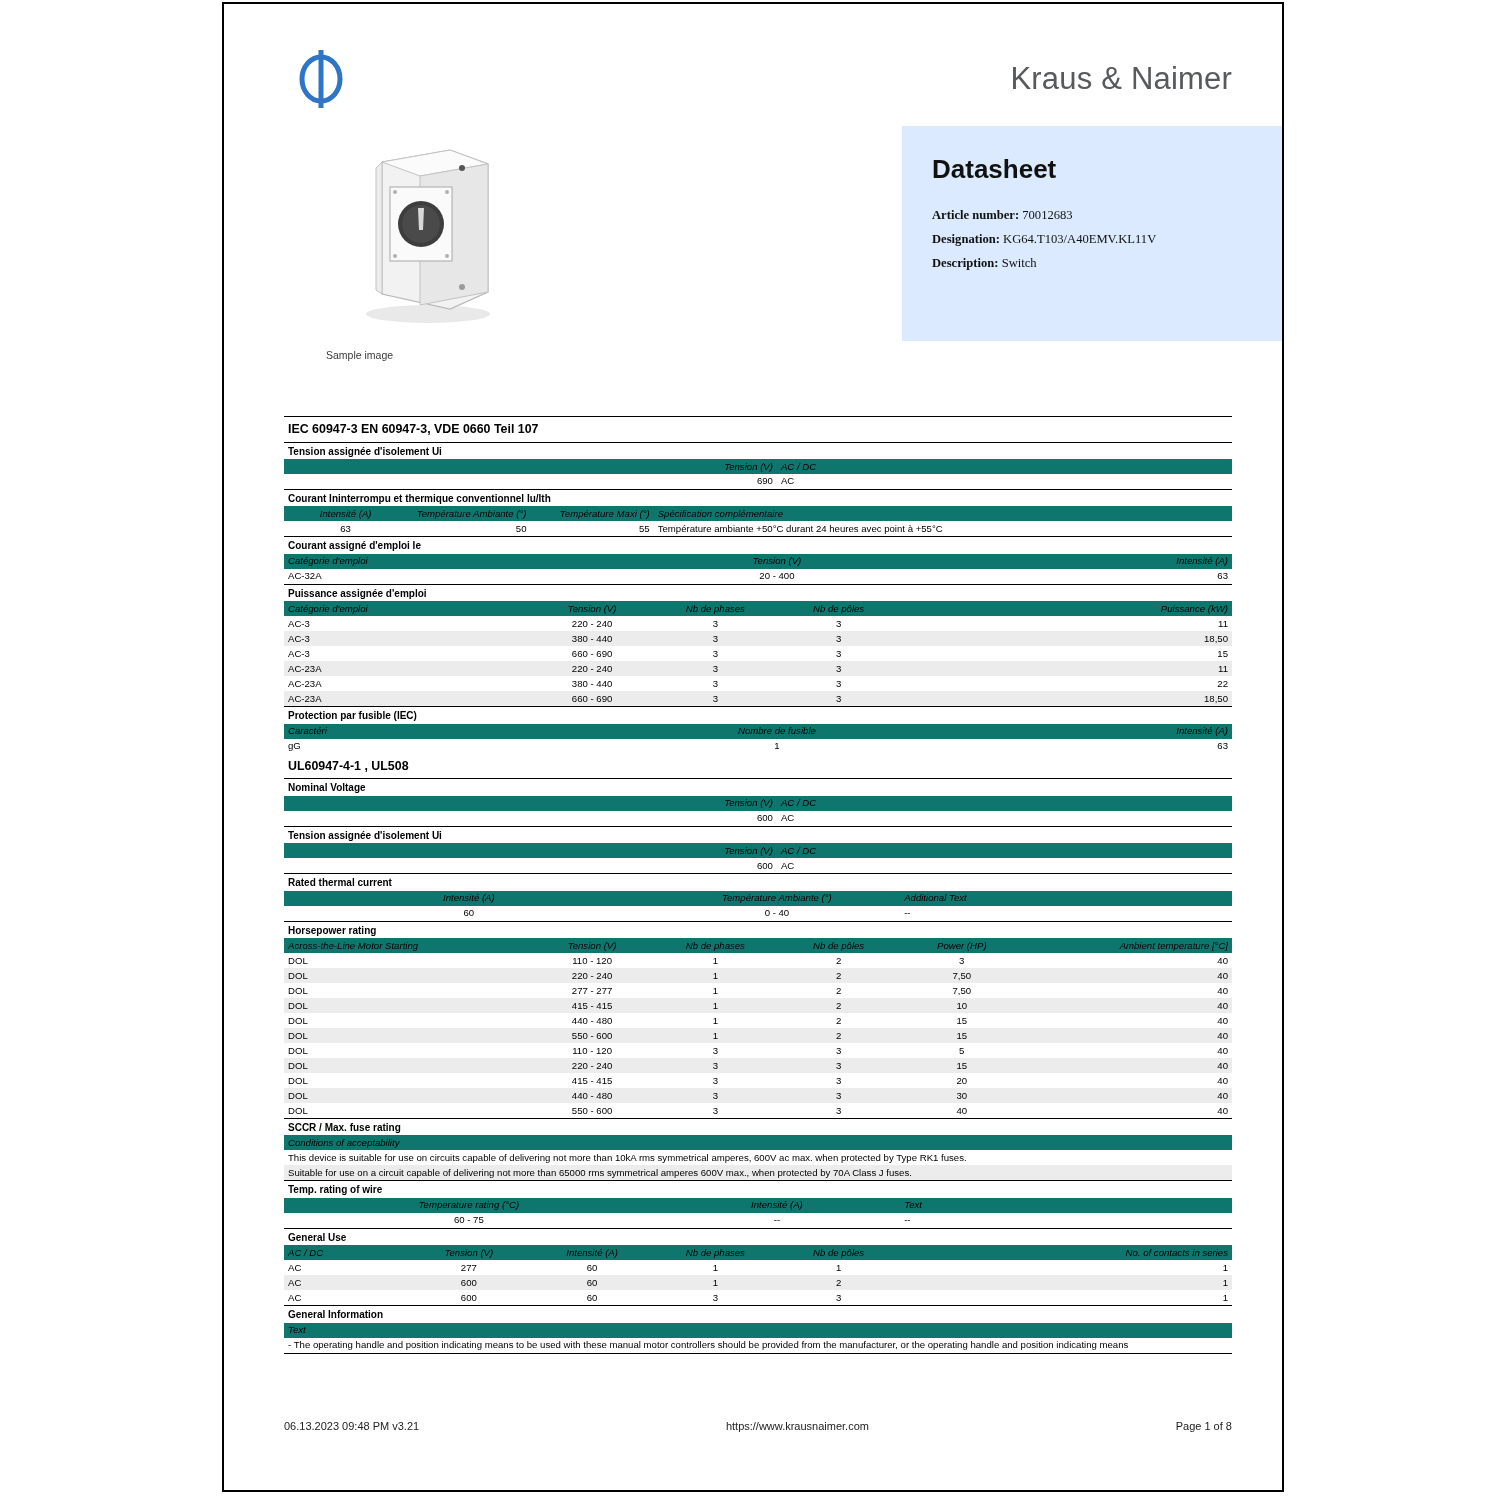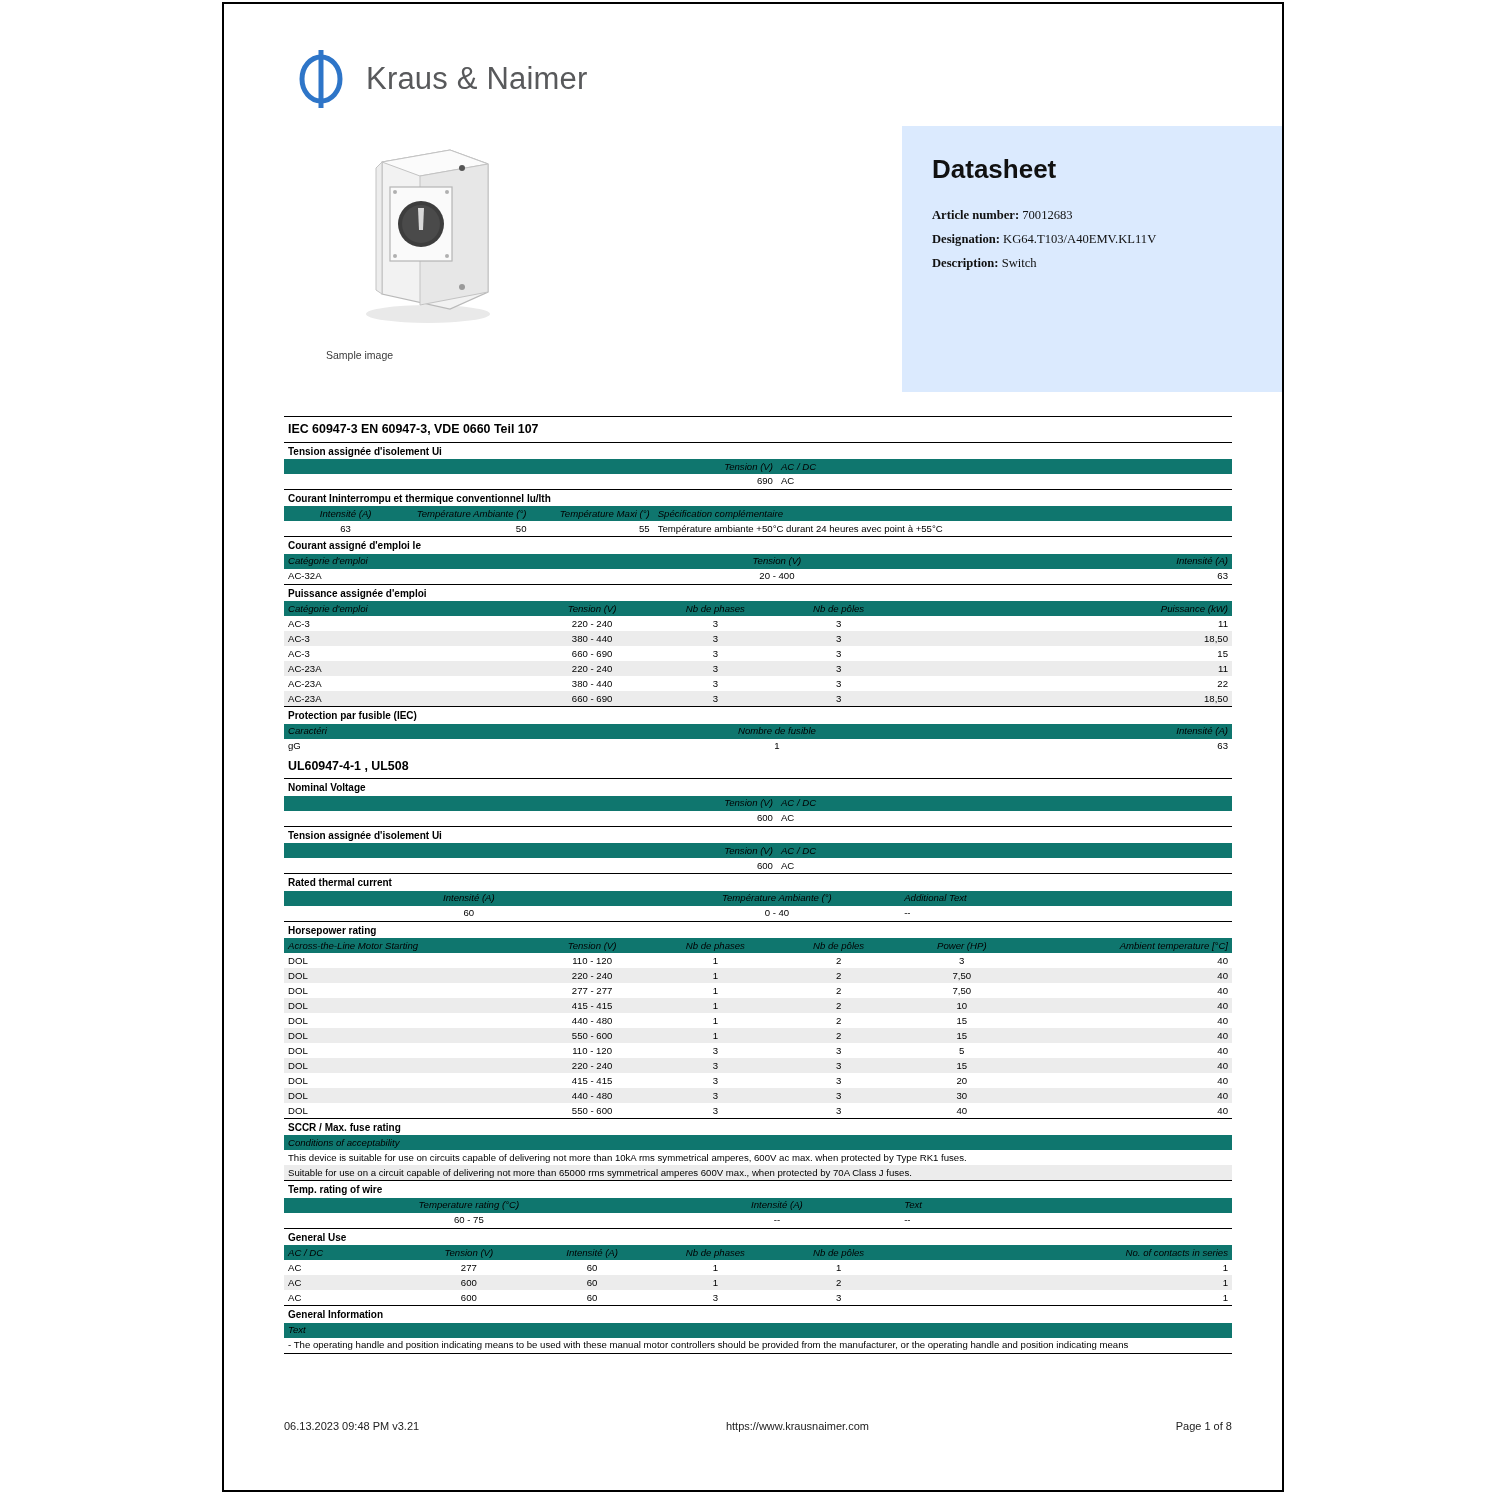--- a/index.html
+++ b/index.html
@@ -31,20 +31,21 @@
     top: 38px;
     width: 948px;
   }
   
   .brand {
     display: flex;
     align-items: center;
     gap: 18px;
     height: 74px;
     margin-left: 10px;
+    justify-content: space-between;
   }
   .brand-logo {
     width: 54px;
     height: 62px;
     flex: 0 0 auto;
   }
   .brand-name {
     font-size: 31px;
     color: #58595b;
     letter-spacing: .2px;
@@ -73,21 +74,21 @@
     font-size: 10.5px;
     color: #3a3a3a;
     margin-top: 22px;
     margin-left: 0px;
   }
   .datasheet-box {
     position: absolute;
     left: 618px;
     top: -16px;
     width: 380px;
-    height: 266px;
+    height: 215px;
     background: #dbeafe;
     box-sizing: border-box;
     padding: 28px 30px;
   }
   .datasheet-title {
     font-size: 26px;
     font-weight: bold;
     color: #111111;
     margin: 0 0 22px 0;
   }

